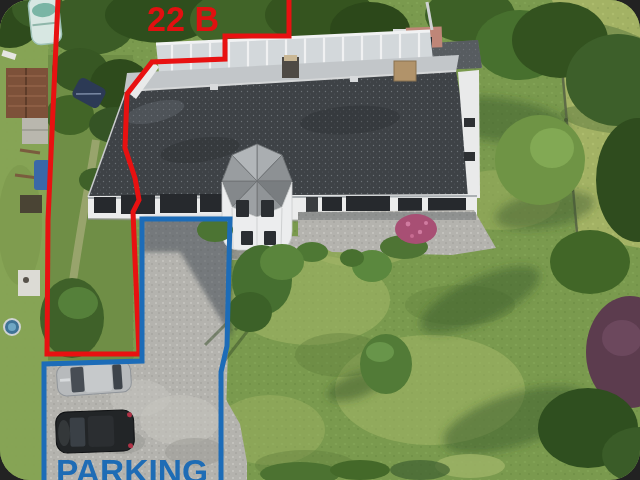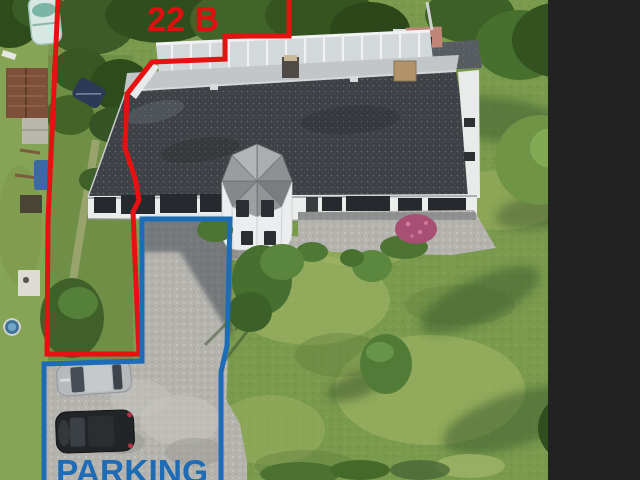--- a/index.html
+++ b/index.html
@@ -1,16 +1,16 @@
 <!DOCTYPE html>
 <html><head>
 <meta charset="utf-8">
 <style>
   html,body{margin:0;padding:0;background:#222;}
-  .stage{width:548px;height:480px;position:relative;overflow:hidden;font-family:"Liberation Sans",sans-serif;}
+  .stage{width:640px;height:480px;position:relative;overflow:hidden;font-family:"Liberation Sans",sans-serif;border-radius:30px;}
   svg{display:block;}
   text{font-family:"Liberation Sans","DejaVu Sans",sans-serif;font-weight:bold;}
 </style>
 </head>
 <body>
 
 <div class="stage">
 <svg width="640" height="480" viewBox="0 0 640 480" xmlns="http://www.w3.org/2000/svg">
 <defs>
   <pattern id="grassTex" width="9" height="9" patternUnits="userSpaceOnUse">

